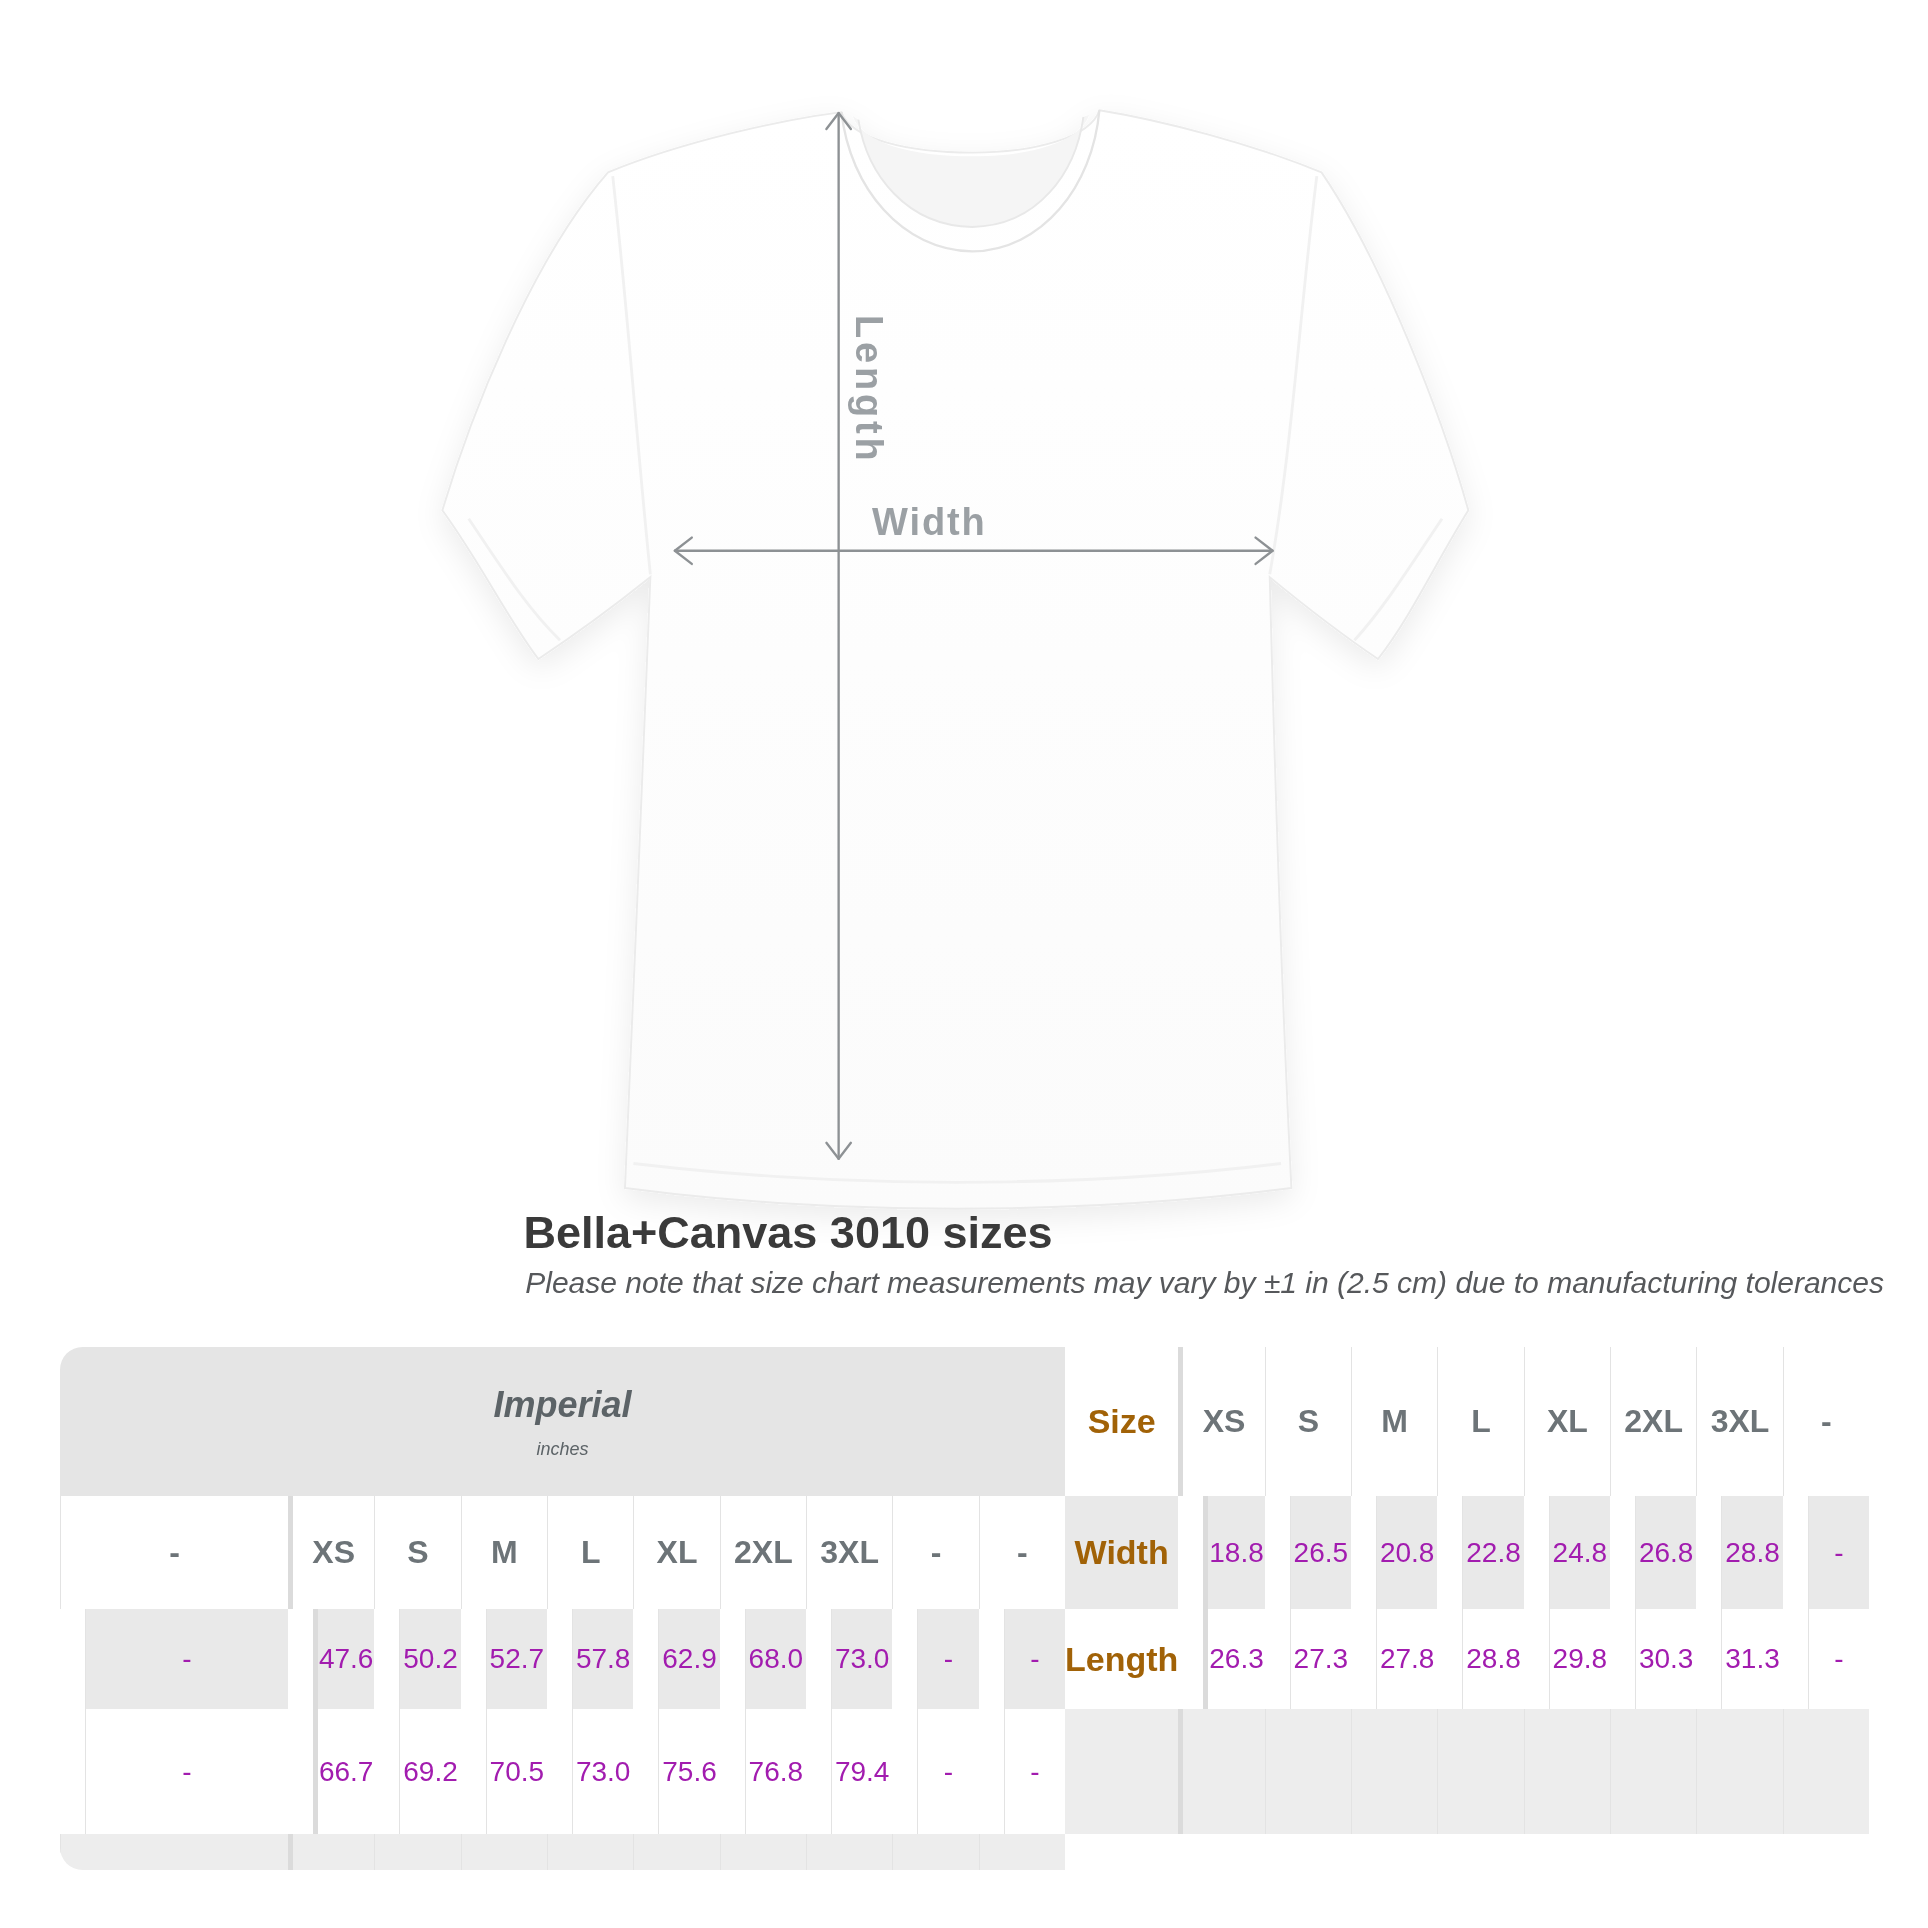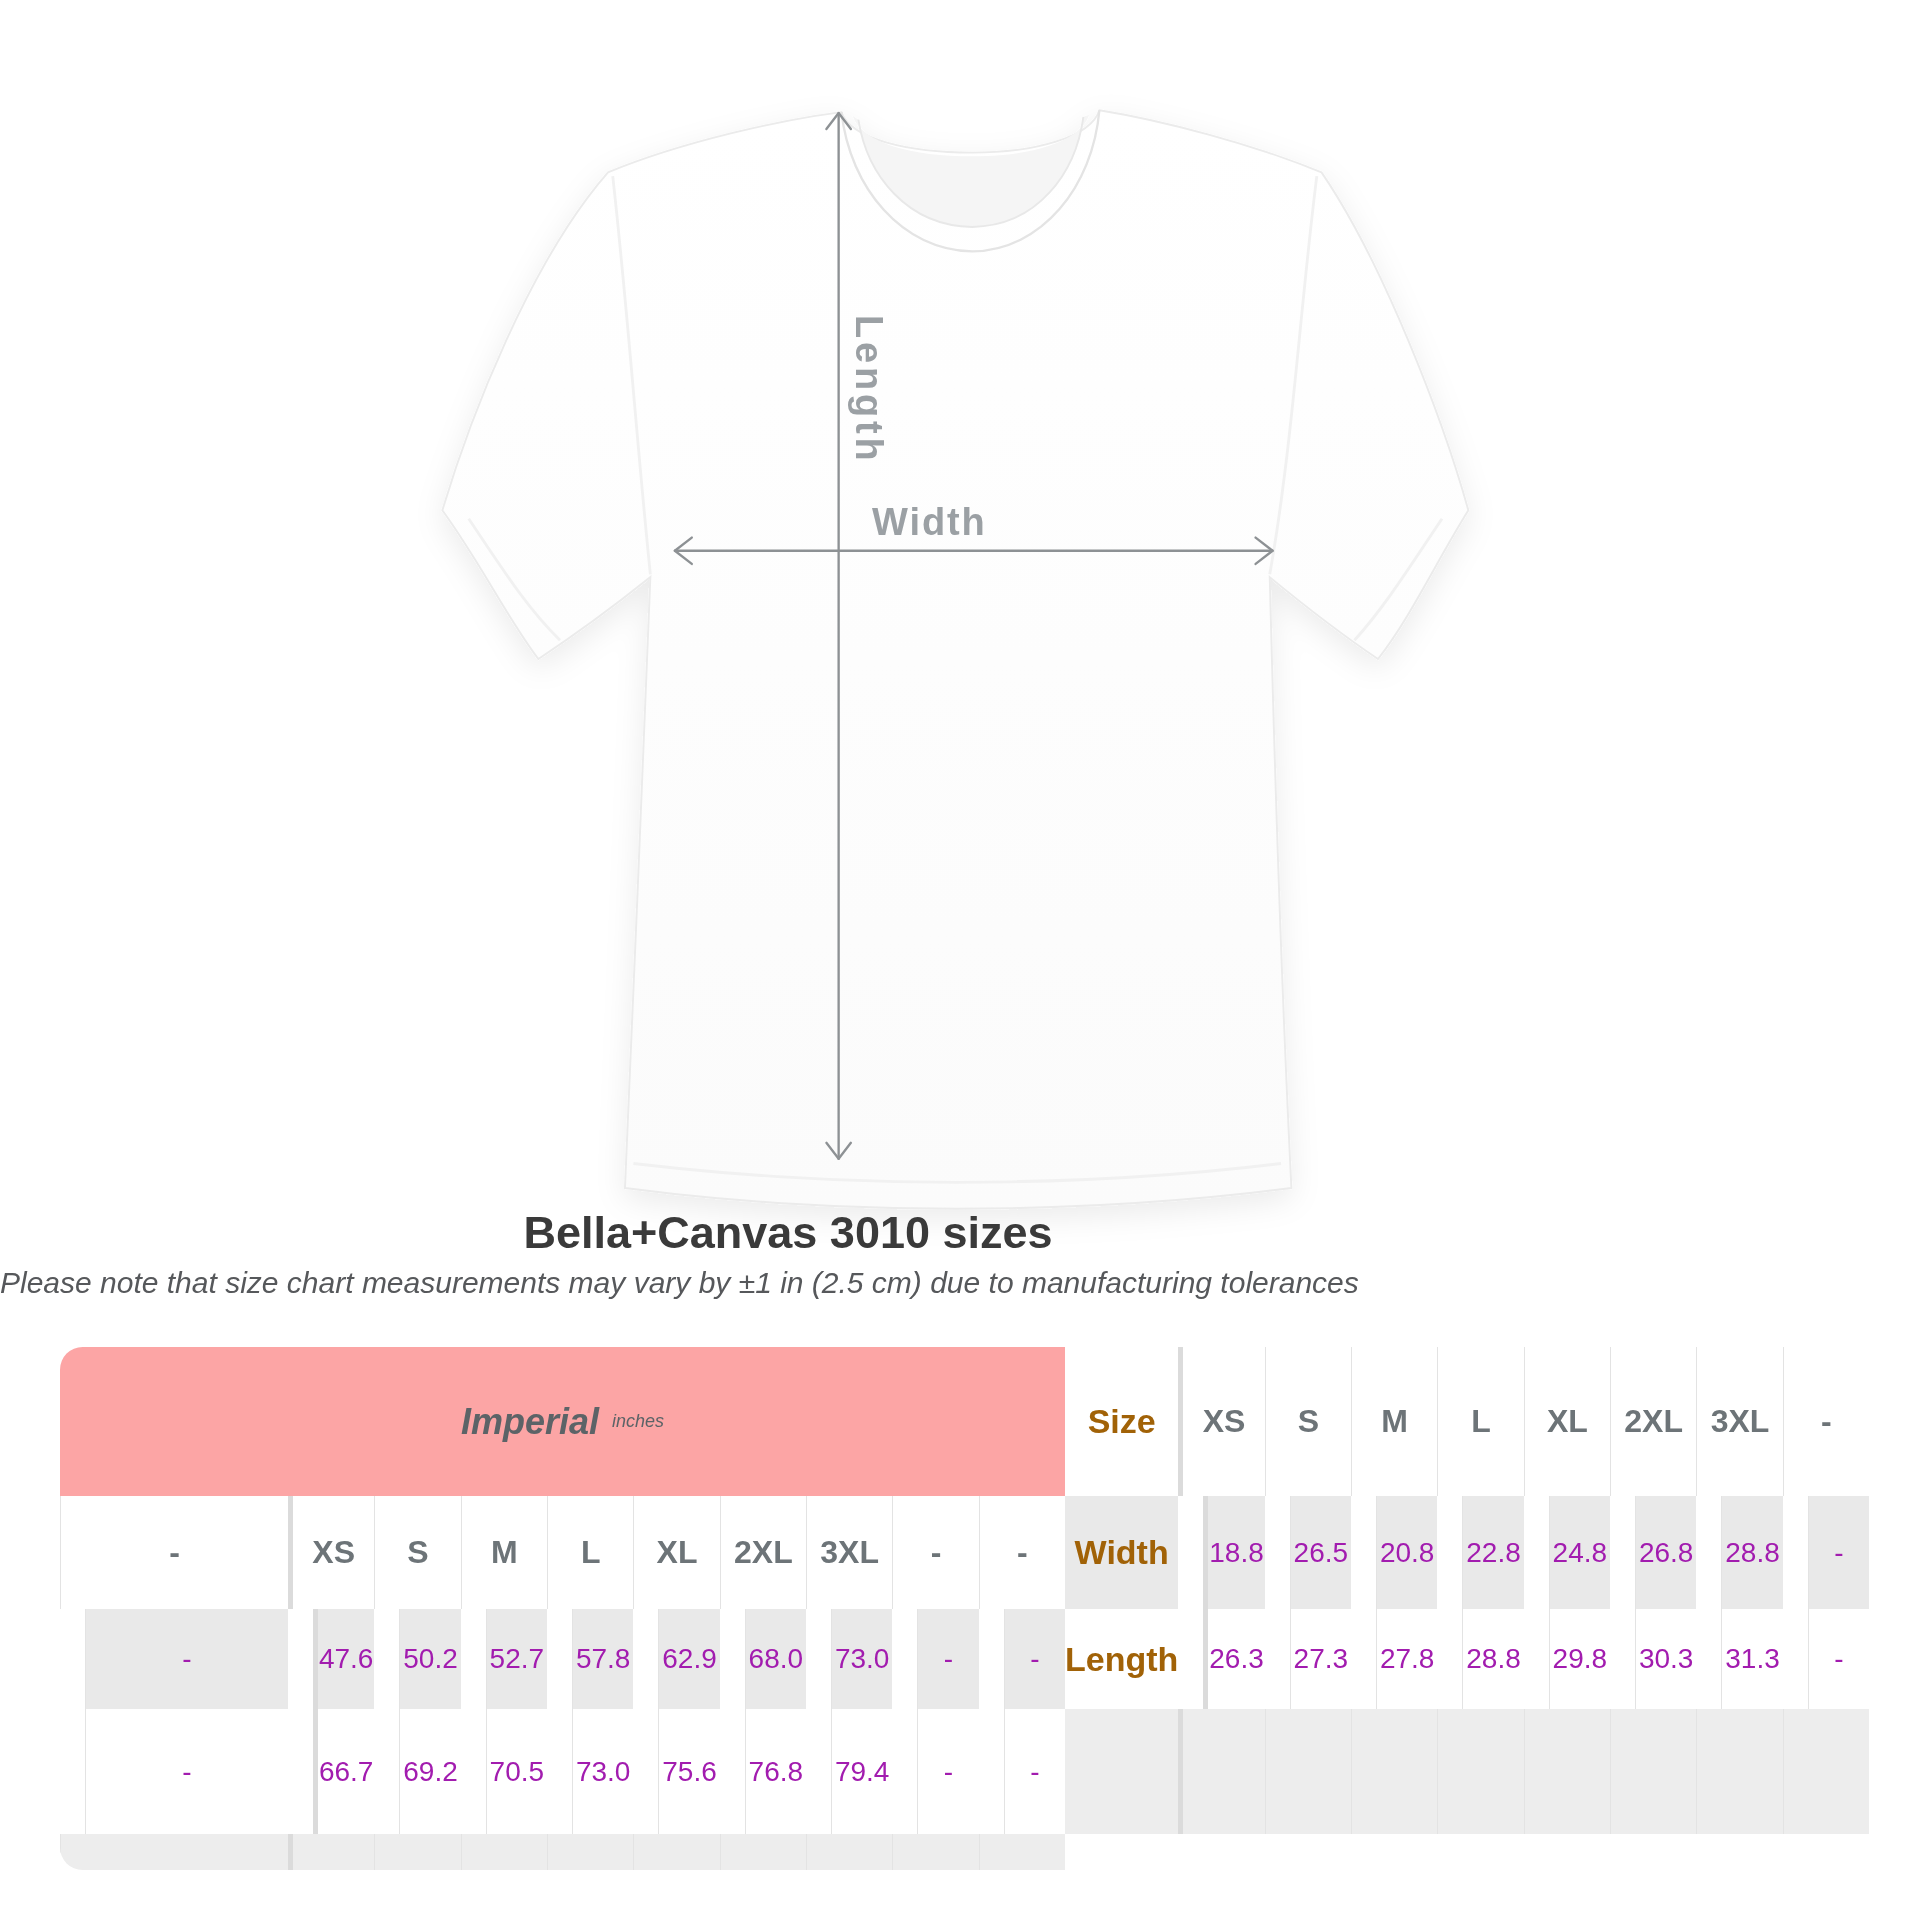--- a/index.html
+++ b/index.html
@@ -10,33 +10,33 @@
 
   
   .shirt-wrap{position:absolute;left:377px;top:66px;width:1168px;height:1186px;}
   .measure-label{position:absolute;font-weight:bold;color:#9ba0a4;}
   .length-label{left:847px;top:315px;writing-mode:vertical-rl;font-size:38px;letter-spacing:3.8px;}
   .width-label{left:872px;top:501px;font-size:38px;letter-spacing:1.9px;}
 
   
   .chart-title{position:absolute;left:0;top:1207px;width:1576px;text-align:center;
     font-size:45px;font-weight:bold;color:#3a3a3a;}
-  .chart-subtitle{position:absolute;left:0;top:1266px;width:1884px;text-align:left;
+  .chart-subtitle{position:absolute;left:0;top:1266px;width:1884px;text-align:right;
     font-size:30px;font-style:italic;color:#56585b;}
 
   
   .size-table{
     position:absolute;left:60px;top:1347px;width:1809px;height:523px;
     display:grid;
     grid-template-columns:228px repeat(18, 1fr);
     grid-template-rows:149px 113px 100px 125px 36px;
     grid-auto-flow:row;
     border-radius:22.6px;overflow:hidden;
   }
-  .band{background:#fca5a5;display:flex;flex-direction:row;align-items:center;
+  .band{background:#e5e5e5;display:flex;flex-direction:column;align-items:center;
     justify-content:center;gap:13px;}
   .band-imperial{grid-column:1 / span 10;grid-row:1;}
   .band-metric{grid-column:11 / span 9;grid-row:1;}
   .band-title{font-size:36px;font-weight:bold;font-style:italic;color:#5c6367;}
   .band-unit{font-size:18px;font-style:italic;color:#5c6367;}
 
   .cell{display:flex;align-items:center;justify-content:center;background:#ffffff;}
   .sep-thin{border-left:1.9px solid #e3e3e3;}
   .sep-thick{border-left:5.6px solid #dbdbdb;}
   .row-label{font-size:34px;font-weight:bold;color:#a16207;}

